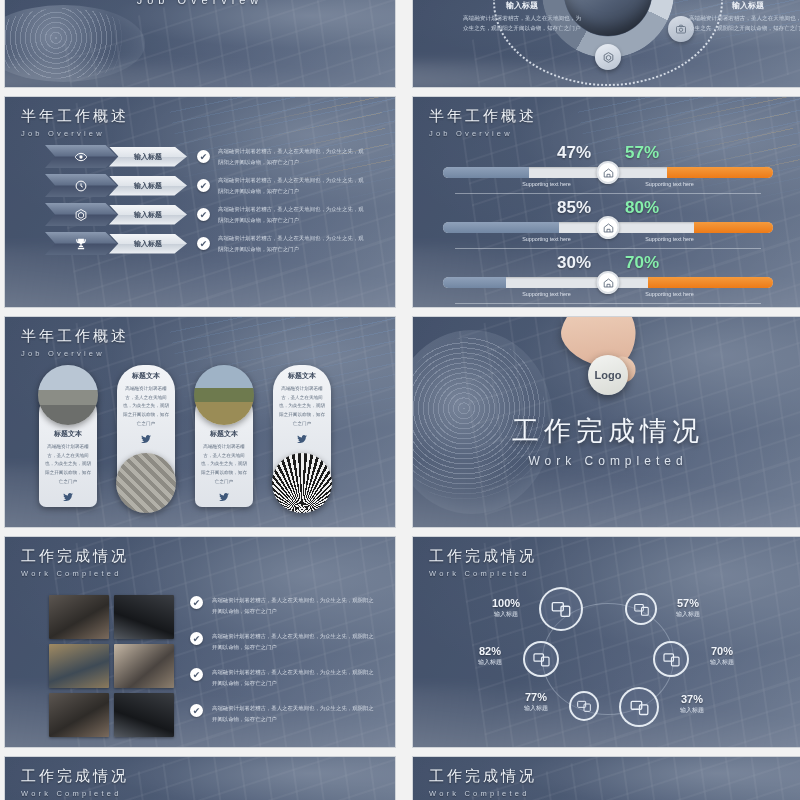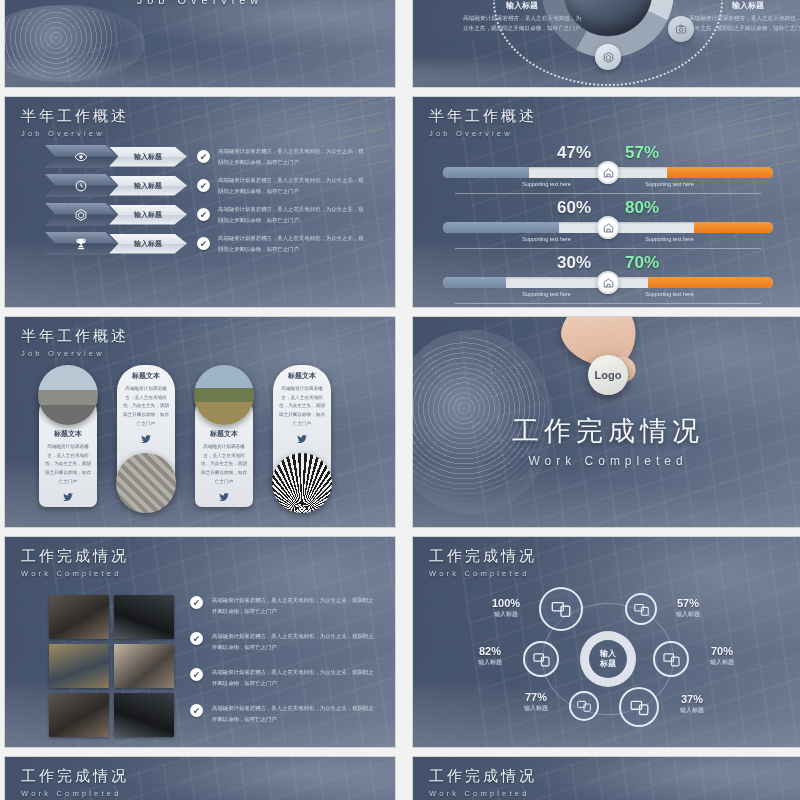--- a/index.html
+++ b/index.html
@@ -432,21 +432,21 @@
         </div>
         <div class="sup">
           <span>Supporting text here</span>
           <span>Supporting text here</span>
         </div>
         <div class="rule"></div>
       </div>
 
       <div class="pr">
         <div class="nums">
-          <span class="num">60%</span>
+          <span class="num">85%</span>
           <span class="num r">80%</span>
         </div>
         <div class="bar">
           <div class="leftfill" style="width:35%"></div>
             <div class="rightfill" style="width:24%"></div>
         </div>
         <div class="hub">
           <svg class="ic" width="12" height="12" viewBox="0 0 24 24" fill="none" stroke="currentColor" stroke-width="1.7">
             <path d="M3.4 10.6L12 4l8.6 6.6V20H3.4v-9.4z"></path>
               <path d="M9 20v-5.4h6V20"></path>
@@ -627,26 +627,20 @@
     <div class="veil"></div>
 
     <div class="title-block">
       <div class="t-cn">工作完成情况</div>
       <div class="t-en">Work Completed</div>
     </div>
 
     <div class="net">
       <div class="orbit"></div>
 
-      <div class="core">
-        <div>
-          <div>输入</div>
-          <div>标题</div>
-        </div>
-      </div>
 
       <div class="nd" style="width:44px;height:44px;left:126px;top:8px;">
         <svg class="ic" width="22" height="22" viewBox="0 0 24 24" fill="none" stroke="currentColor" stroke-width="1.5">
           <rect x="2.5" y="5" width="12" height="9" rx="1.2"></rect>
             <rect x="12" y="9" width="9.5" height="11" rx="1.4"></rect>
         </svg>
       </div>
       <div class="nlab" style="left:66px; top:18px;">
         <div class="pv">100%</div>
         <div class="pt">输入标题</div>

